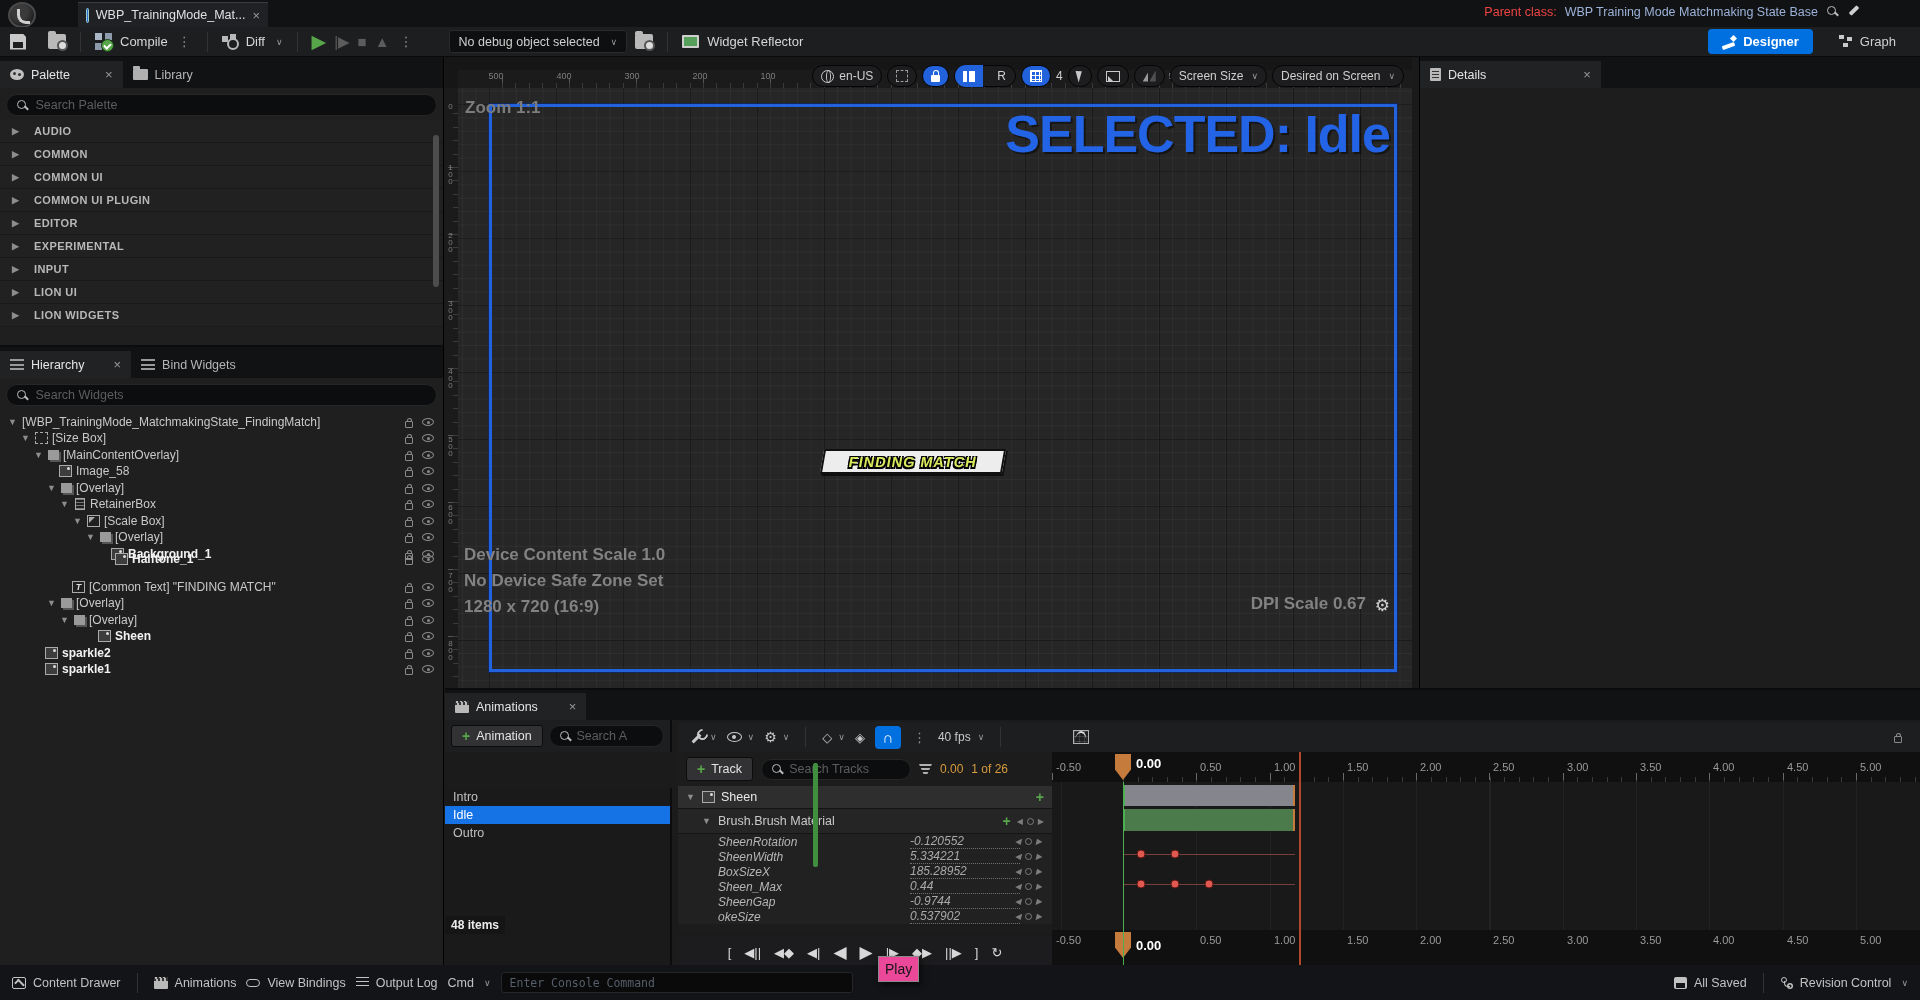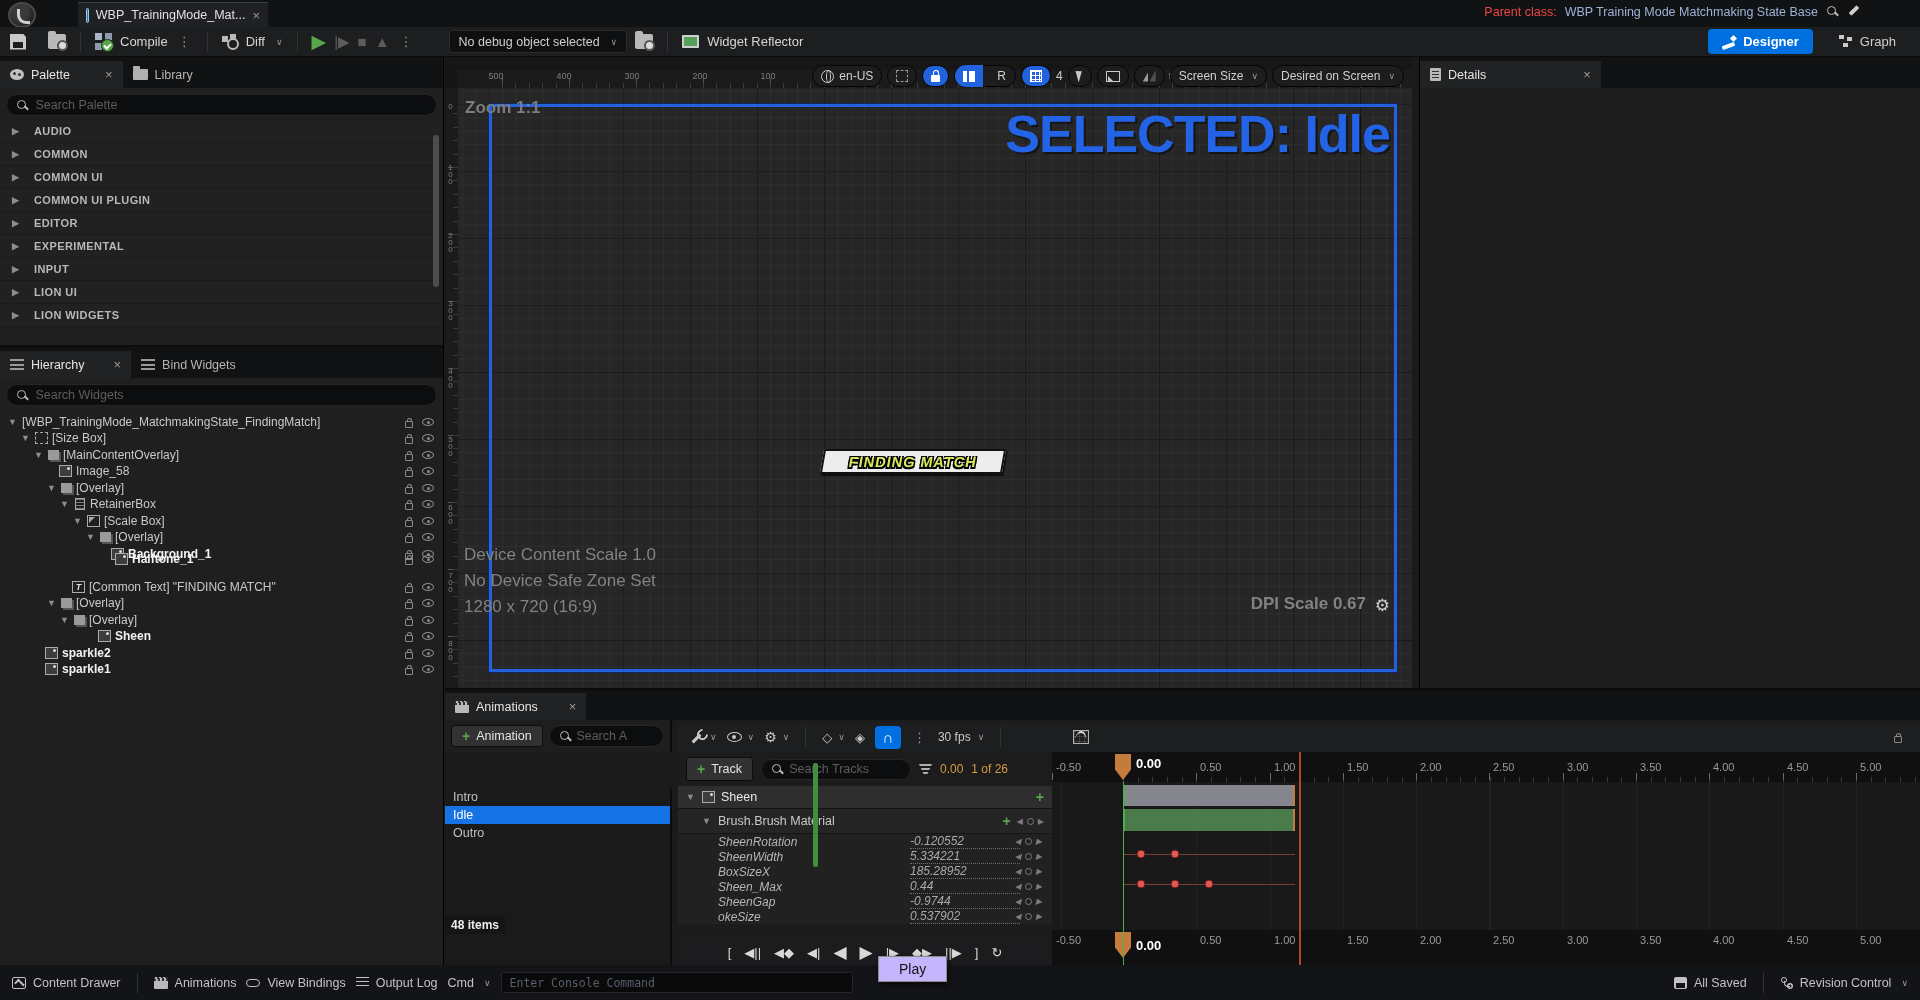--- a/index.html
+++ b/index.html
@@ -138,21 +138,21 @@
   .ic-grid { width:12px; height:12px; background:
       linear-gradient(#fff 1px, transparent 1px), linear-gradient(90deg,#fff 1px, transparent 1px);
       background-size:4px 4px; border:1px solid #fff; }
   .ic-cursor { width:0; height:0; border-left:6px solid #c9c9c9; border-bottom:10px solid transparent; border-top:2px solid transparent; transform:rotate(-15deg); }
   .ic-photo { width:14px; height:11px; border:1px solid #c9c9c9; position:relative; }
   .ic-photo::after { content:""; position:absolute; left:1px; bottom:0; border-left:5px solid #c9c9c9; border-top:5px solid transparent; }
   .ic-flip { width:13px; height:11px; background:linear-gradient(90deg,#9a9a9a 0 5px, transparent 5px 7px, #4f4f4f 7px 13px); clip-path:polygon(0 100%, 50% 0, 50% 100%, 100% 0, 100% 100%); }
   .banner { position:absolute; left:364px; top:361px; width:182px; height:25px; background:#ededed; border:2px solid #101010; transform:skewX(-10deg); box-shadow:2px 2px 0 rgba(0,0,0,.6); display:flex; align-items:center; justify-content:center; }
   .banner span { transform:skewX(0deg); color:#d9e95c; font-weight:bold; font-size:14.5px; letter-spacing:1px;
     text-shadow:-1.5px -1.5px 0 #000, 1.5px -1.5px 0 #000, -1.5px 1.5px 0 #000, 1.5px 1.5px 0 #000, 0 2px 0 #000; white-space:nowrap; }
-  .deviceinfo { position:absolute; left:6px; bottom:68px; color:#828282; font-weight:normal; font-size:17px; line-height:26px; }
+  .deviceinfo { position:absolute; left:6px; bottom:68px; color:#828282; font-weight:bold; font-size:17px; line-height:26px; }
   .dpiinfo { position:absolute; right:46px; bottom:74px; color:#828282; font-weight:bold; font-size:17px; }
   .gear { position:absolute; right:22px; bottom:72px; color:#d0d0d0; font-size:17px; }
 
   
   .details-body { left:1419px; top:57px; width:501px; height:631px; background:#1d1d1d; border-left:1px solid #000; }
 
   
   .anim-wrap { left:445px; top:688px; width:1475px; height:277px; background:#1b1b1c; border-top:2px solid #0b0b0b; }
   .seq-toolbar { position:absolute; left:233px; top:32px; width:1242px; height:30px; background:#1d1e20; display:flex; align-items:center; padding:0 12px; gap:10px; color:#c9c9c9; }
   .ic-wrench { width:14px; height:14px; position:relative; }
@@ -210,21 +210,21 @@
   .ic-link { width:14px; height:8px; border:1.5px solid #c2c2c2; border-radius:4px; position:relative; }
   .ic-loglines { width:13px; height:11px; background:repeating-linear-gradient(#c2c2c2 0 1.5px, transparent 1.5px 4px); }
   .consolefield { background:#0a0a0b; border:1px solid #26262a; border-radius:3px; height:21px; width:352px; display:flex; align-items:center; padding:0 8px; }
   .consolefield input { background:transparent; border:none; outline:none; width:100%; font-family:"DejaVu Sans Mono",monospace; font-size:11.5px; color:#cfcfcf; }
   .consolefield input::placeholder { color:#565f6a; }
   .ic-disk { width:13px; height:12px; background:#c2c2c2; border-radius:2px; position:relative; }
   .ic-disk::after { content:""; position:absolute; left:2px; top:6px; width:9px; height:5px; background:#131418; }
   .ic-branch { width:13px; height:13px; position:relative; }
   .ic-branch::before { content:""; position:absolute; left:1px; top:1px; width:4px; height:4px; border-radius:50%; border:1.5px solid #c2c2c2; box-shadow:6px 6px 0 -1.5px #131418, 6px 6px 0 0 #c2c2c2; }
   .ic-branch::after { content:""; position:absolute; left:4px; top:5px; width:5px; height:5px; border-bottom:1.5px solid #c2c2c2; border-left:1.5px solid #c2c2c2; border-radius:0 0 0 4px; }
-  .tooltip { left:878px; top:956px; background:#c4b5fd; border:1px solid #8a8a8a; box-shadow:2px 3px 6px rgba(0,0,0,.6); color:#141414; font-size:14px; padding:4px 20px; z-index:50; }
+  .tooltip { left:878px; top:956px; background:#ec4899; border:1px solid #8a8a8a; box-shadow:2px 3px 6px rgba(0,0,0,.6); color:#141414; font-size:14px; padding:4px 6px; z-index:50; }
 </style>
 </head>
 <body>
 
 <div id="root">
 
   <div class="abs tabstrip">
     <div class="abs uelogo"></div>
     <div class="abs doc-tab">
       <span class="bpicon"></span>
@@ -621,21 +621,21 @@
       <span class="row" style="gap:3px">
           <span style="font-size:13px">◇</span>
           <span class="caret">∨</span>
         </span>
       <span style="font-size:13px">◈</span>
       <span class="magnet">
           <span>∩</span>
         </span>
       <span class="dots3">⋮</span>
       <span class="row" style="gap:4px">
-          <span>30 fps</span>
+          <span>40 fps</span>
           <span class="caret">∨</span>
         </span>
       <span class="sep"></span>
       <span class="ic-curve" style="margin-left:56px"></span>
       <span style="flex:1"></span>
       <i class="ic-lock" style="margin-right:6px"></i>
     </div>
 
     <div class="trackpanel">
       <div class="trk-head">

